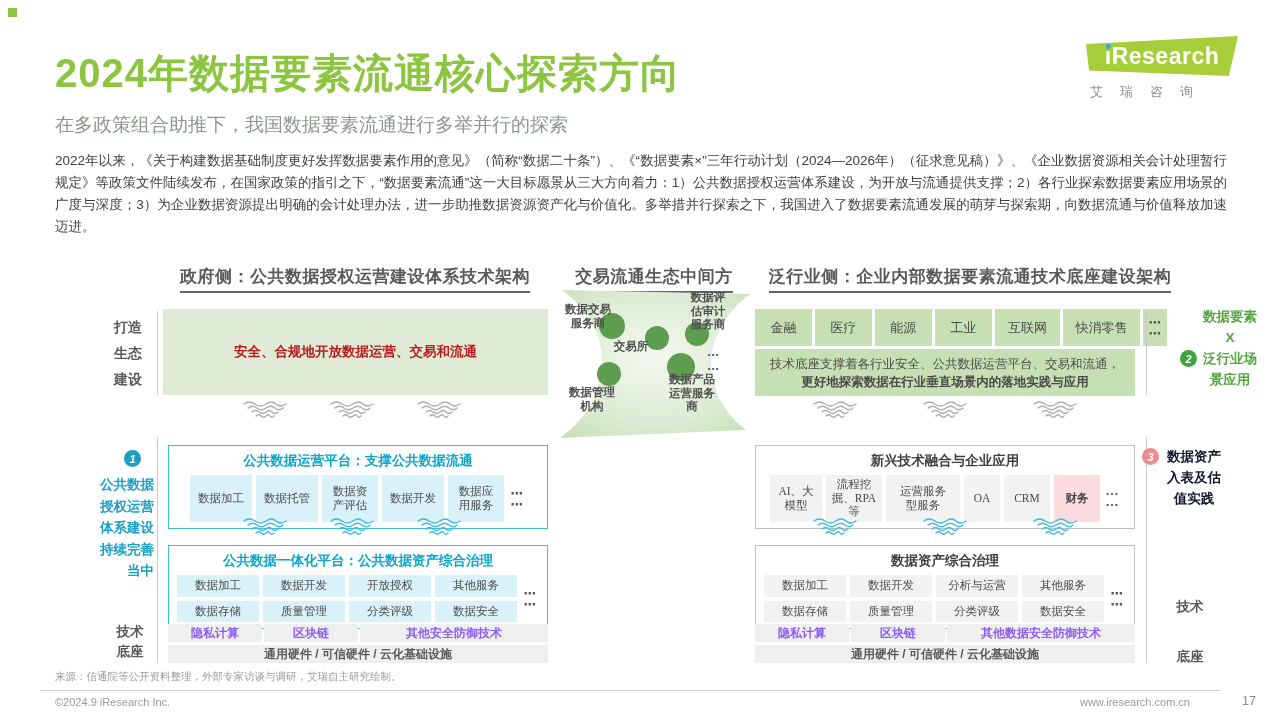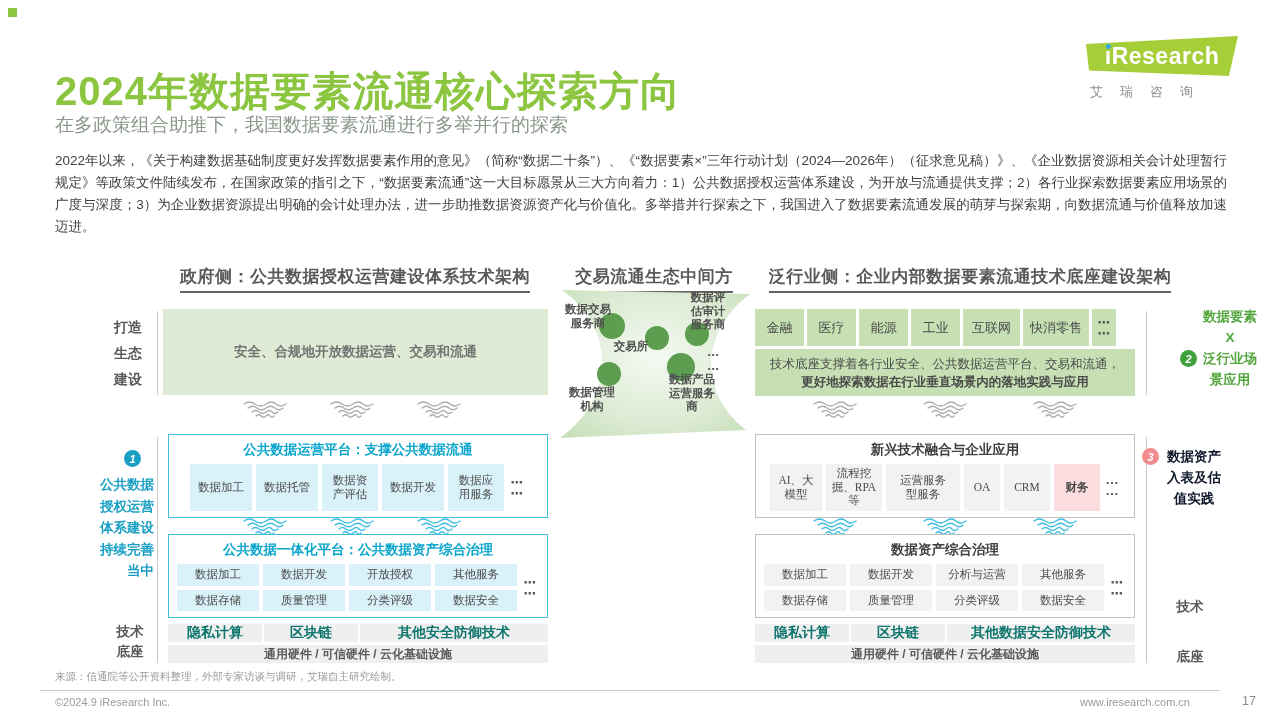--- a/index.html
+++ b/index.html
@@ -2,21 +2,21 @@
 <html><head>
 <meta charset="utf-8">
 <style>
   html,body{margin:0;padding:0;background:#fff;}
   .slide{position:relative;width:1280px;height:720px;background:#fff;overflow:hidden;
          font-family:"Liberation Sans","DejaVu Sans",sans-serif;color:#3f3f3f;}
   .abs{position:absolute;}
 
   
   .corner-sq{left:8px;top:8px;width:9px;height:9px;background:#8CC540;}
-  .page-title{left:55px;top:64px;font-size:40px;font-weight:bold;color:#8CC540;letter-spacing:1px;}
+  .page-title{left:55px;top:46px;font-size:40px;font-weight:bold;color:#8CC540;letter-spacing:1px;}
   .subtitle{left:55px;top:112px;font-size:19px;color:#8B988B;}
   .intro{left:55px;top:150px;width:1172px;font-size:13.5px;line-height:22px;text-align:justify;color:#3f3f3f;}
 
   
   .logo-shape{left:1086px;top:36px;width:152px;height:40px;background:#A6CE39;
               clip-path:polygon(0% 20%,100% 0%,94% 100%,2% 86%);
               display:flex;align-items:center;justify-content:center;}
   .logo-text{color:#fff;font-weight:bold;font-size:23px;letter-spacing:0.5px;}
   .ilet{position:relative;display:inline-block;}
   .ilet::after{content:"";position:absolute;left:1px;top:1px;width:5px;height:5px;border-radius:50%;background:#2FA9DE;}
@@ -33,49 +33,49 @@
   .lab-grey{color:#595959;font-size:14px;line-height:26px;}
   .lab-cyan{color:#1A9FC4;font-size:13.5px;line-height:21.5px;text-align:right;}
   .lab-green{color:#55A63E;font-size:13.5px;line-height:21px;}
   .lab-pink{color:#0f172a;font-size:13.5px;line-height:21px;}
   .numcircle{display:inline-flex;width:17px;height:17px;border-radius:50%;color:#fff;
              font-size:11px;font-weight:bold;font-style:italic;align-items:center;justify-content:center;}
   .nc-cyan{background:#1A9FC4;} .nc-green{background:#3FA23C;} .nc-pink{background:#F28B8F;}
 
   
   .greenbox{background:#DFEBD4;display:flex;align-items:center;justify-content:center;
-            font-weight:bold;color:#737373;font-size:13.5px;}
+            font-weight:bold;color:#b91c1c;font-size:13.5px;}
   .sector-row{display:flex;gap:3px;}
   .sector{background:#C6E0B4;color:#4a4a4a;font-size:13px;display:flex;align-items:center;justify-content:center;}
   .basegreen{background:#C6E0B4;color:#4a4a4a;font-size:12.5px;line-height:18px;text-align:center;
              display:flex;align-items:center;justify-content:center;padding:4px 10px;box-sizing:border-box;}
 
   
   .frame{position:absolute;background:#fff;box-sizing:border-box;display:flex;flex-direction:column;
-         padding:6px 8px;gap:5px;}
+         padding:6px 8px;gap:5px;margin-top:11px;}
   .cyanframe{border:1.5px solid #3FBEDC;}
   .greyframe{border:1.5px solid #BFBFBF;}
   .ftitle{text-align:center;font-weight:bold;font-size:13.5px;height:18px;line-height:18px;}
   .cyantitle{color:#0AA6CC;} .greytitle{color:#404040;}
   .cellrow{display:flex;gap:4px;justify-content:center;flex:1;}
   .cell{display:flex;align-items:center;justify-content:center;text-align:center;
         font-size:11.5px;line-height:13.5px;color:#4a4a4a;white-space:pre-line;}
   .cyancell{background:#D9F1F8;}
   .greycell{background:#F2F2F2;}
   .pinkcell{background:#FBDCDF;font-weight:bold;}
   .dotscell{color:#595959;font-weight:bold;font-size:13px;line-height:11px;white-space:pre-line;
             display:flex;align-items:center;justify-content:center;}
   .gridwrap{display:flex;gap:4px;flex:1;}
   .gridcol{flex:1;display:flex;flex-direction:column;gap:4px;}
   .gridrow{display:flex;gap:4px;flex:1;}
   .gridrow .cell{flex:1;}
 
   
   .secrow{position:absolute;display:flex;gap:2px;height:18px;}
-  .basecell{background:#EFEFEF;color:#0f766e;font-weight:bold;font-size:14px;
+  .basecell{background:#EFEFEF;color:#8b5cf6;font-weight:bold;font-size:12px;
             display:flex;align-items:center;justify-content:center;}
   .hwrow{position:absolute;height:18px;background:#EFEFEF;color:#595959;font-weight:bold;font-size:12px;
          display:flex;align-items:center;justify-content:center;}
 
   
   .wave{position:absolute;color:#ACACAC;}
   .wave.cyan{color:#3EBCE0;}
 
   
   .mnode{position:absolute;text-align:center;font-weight:bold;color:#4F4F4F;
@@ -220,21 +220,21 @@
 服务商</div>
   <div class="mnode" style="left:606px;top:340px;width:50px;">交易所</div>
   <div class="mnode" style="left:700px;top:349px;width:26px;color:#666;">⋯
 ⋯</div>
   <div class="mnode" style="left:662px;top:373px;width:60px;">数据产品
 运营服务
 商</div>
   <div class="mnode" style="left:560px;top:386px;width:64px;">数据管理
 机构</div>
 
-  <div class="abs sector-row" style="left:755px;top:309px;width:361px;height:37px;">
+  <div class="abs sector-row" style="left:755px;top:309px;width:412px;height:37px;">
     <div class="sector" style="flex:1;">金融</div>
     <div class="sector" style="flex:1;">医疗</div>
     <div class="sector" style="flex:1;">能源</div>
     <div class="sector" style="flex:1;">工业</div>
     <div class="sector" style="flex:1.15;">互联网</div>
     <div class="sector" style="flex:1.35;">快消零售</div>
     <div class="sector dotscell" style="width:24px;background:#C6E0B4;">⋯
 ⋯</div>
   </div>
   <div class="abs basegreen" style="left:755px;top:349px;width:380px;height:47px;">

